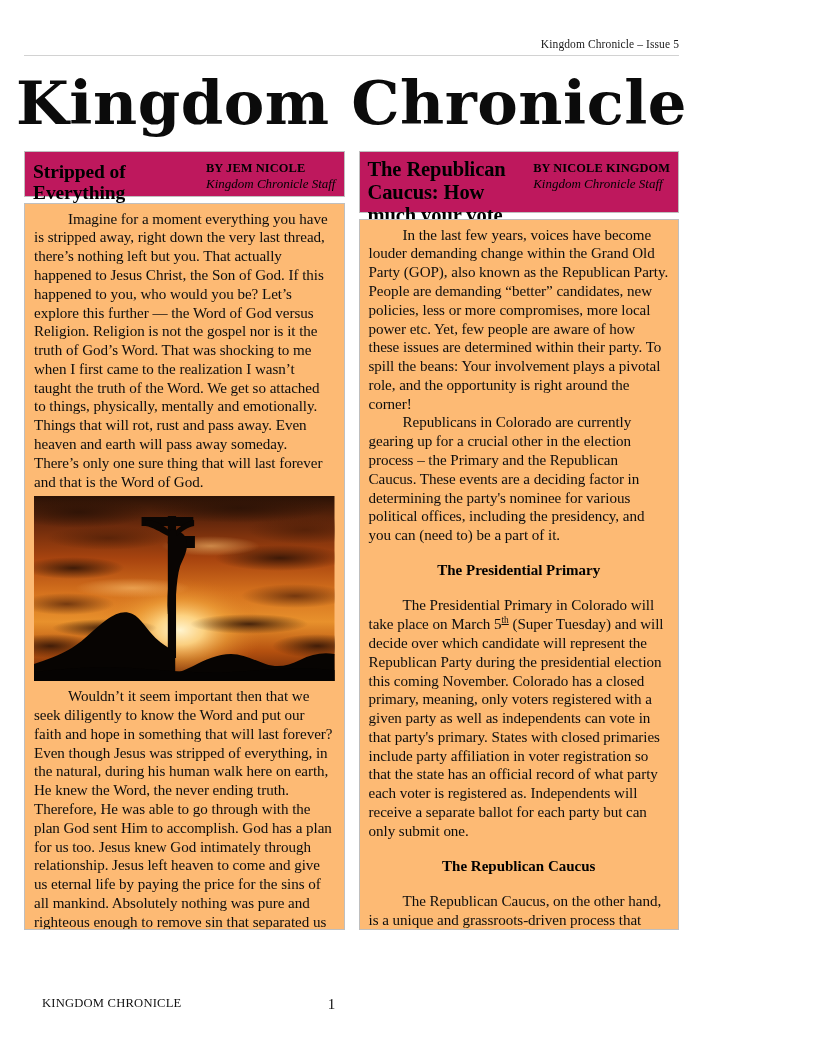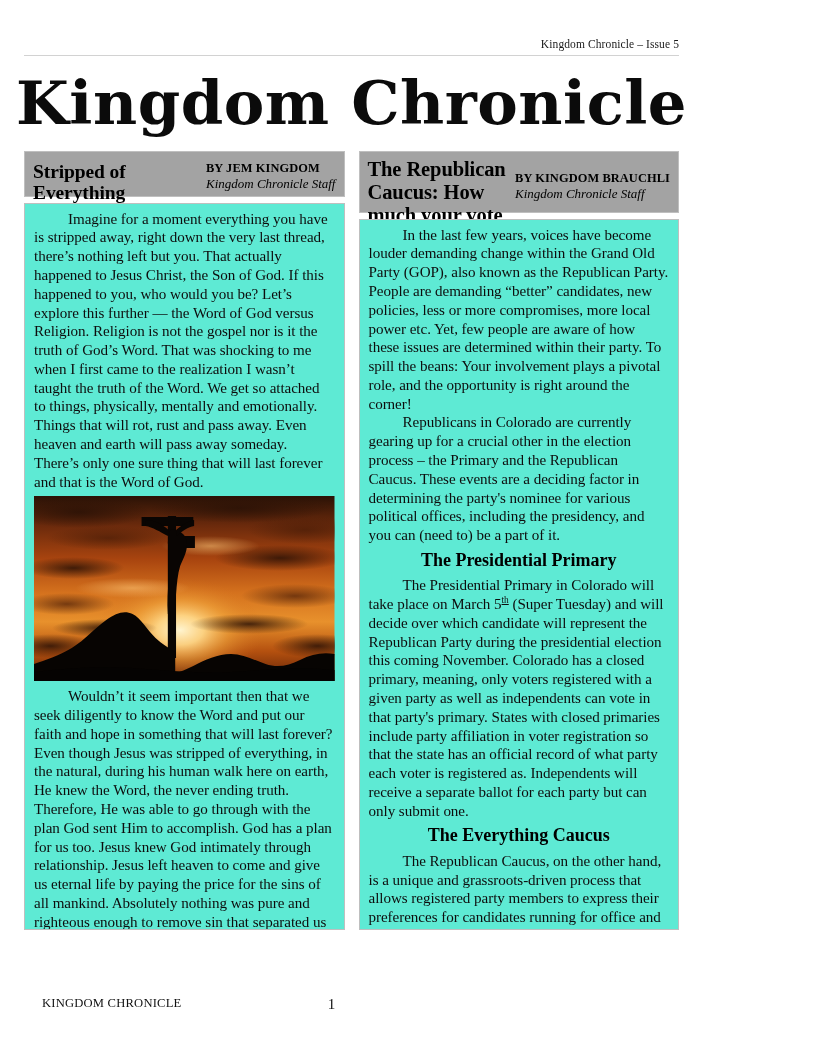--- a/index.html
+++ b/index.html
@@ -66,22 +66,22 @@
   }
   .column {
     width: 368px;
     display: flex;
     flex-direction: column;
   }
 
   .head-box {
     border: 1px solid #bfbfbf;
     box-sizing: border-box;
-    padding: 6px 8px 8px 8px;
-    background: #a3a3a3;
+    padding: 6px 8px 18px 8px;
+    background: #be185d;
   }
   .head-box.left-head  { height: 46px; }
   .head-box.right-head { height: 62px; }
 
   .head-inner {
     display: flex;
     align-items: flex-start;
     justify-content: space-between;
     gap: 6px;
     height: 100%;
@@ -116,45 +116,45 @@
     font-style: italic;
     font-size: 13px;
     line-height: 1.25;
   }
 
   .body-box {
     border: 1px solid #bfbfbf;
     box-sizing: border-box;
     margin-top: 6px;
     padding: 6px 9px 4px 9px;
-    background: #5eead4;
+    background: #fdba74;
     height: 727px;
     overflow: hidden;
     display: flex;
     flex-direction: column;
   }
   .left-body  { height: 727px; }
   .right-body { height: 711px; align-items: center; }
 
   .body-flow { flex: 1 1 auto; }
 
   p.para {
     margin: 0;
     font-size: 15.1px;
     line-height: 1.245;
     text-indent: 34px;
     letter-spacing: -0.05px;
     color: #0d0d0d;
   }
 
   h3.subhead {
-    margin: 4px;
+    margin: 16px;
     text-align: center;
     font-weight: 700;
-    font-size: 18px;
+    font-size: 15px;
     line-height: 1.3;
   }
 
   sup { font-size: 0.62em; vertical-align: super; line-height: 0; text-decoration: underline; }
 
   
   .figure {
     margin: 5px 0 6px 0;
     width: 100%;
     height: 185px;
@@ -206,21 +206,21 @@
   </div>
 
   <div class="columns">
 
     <div class="column">
 
       <div class="head-box left-head">
         <div class="head-inner">
           <div class="headline">Stripped of Everything</div>
           <div class="byline">
-            <div class="byline-author">BY JEM KINGDOM</div>
+            <div class="byline-author">BY JEM NICOLE</div>
             <div class="byline-org">Kingdom Chronicle Staff</div>
           </div>
         </div>
       </div>
 
       <div class="body-box left-body">
         <div class="body-flow">
           <p class="para">Imagine for a moment everything you have is stripped away, right down the very last thread, there’s nothing left but you. That actually happened to Jesus Christ, the Son of God. If this happened to you, who would you be? Let’s explore this further — the Word of God versus Religion. Religion is not the gospel nor is it the truth of God’s Word. That was shocking to me when I first came to the realization I wasn’t taught the truth of the Word. We get so attached to things, physically, mentally and emotionally. Things that will rot, rust and pass away. Even heaven and earth will pass away someday. There’s only one sure thing that will last forever and that is the Word of God.</p>
 
           <div class="figure">
@@ -310,36 +310,36 @@
 
       </div>
     </div>
 
     <div class="column">
 
       <div class="head-box right-head">
         <div class="head-inner">
           <div class="headline">The Republican Caucus: How much your vote really matters!</div>
           <div class="byline">
-            <div class="byline-author">BY KINGDOM BRAUCHLI</div>
+            <div class="byline-author">BY NICOLE KINGDOM</div>
             <div class="byline-org">Kingdom Chronicle Staff</div>
           </div>
         </div>
       </div>
 
       <div class="body-box right-body">
         <div class="body-flow">
           <p class="para">In the last few years, voices have become louder demanding change within the Grand Old Party (GOP), also known as the Republican Party. People are demanding “better” candidates, new policies, less or more compromises, more local power etc. Yet, few people are aware of how these issues are determined within their party. To spill the beans: Your involvement plays a pivotal role, and the opportunity is right around the corner!</p>
           <p class="para">Republicans in Colorado are currently gearing up for a crucial other in the election process – the Primary and the Republican Caucus. These events are a deciding factor in determining the party's nominee for various political offices, including the presidency, and you can (need to) be a part of it.</p>
 
           <h3 class="subhead">The Presidential Primary</h3>
 
           <p class="para"><span>The Presidential Primary in Colorado will take place on March 5</span><sup>th</sup><span> (Super Tuesday) and will decide over which candidate will represent the Republican Party during the presidential election this coming November. Colorado has a closed primary, meaning, only voters registered with a given party as well as independents can vote in that party's primary. States with closed primaries include party affiliation in voter registration so that the state has an official record of what party each voter is registered as. Independents will receive a separate ballot for each party but can only submit one.</span></p>
 
-          <h3 class="subhead">The Everything Caucus</h3>
+          <h3 class="subhead">The Republican Caucus</h3>
 
           <p class="para">The Republican Caucus, on the other hand, is a unique and grassroots-driven process that allows registered party members to express their preferences for candidates running for office and ultimately influence the party's platform. In Colorado, the caucus holds a special significance as it sets the stage for the broader political discourse in the state. Republicans from across Colorado will gather in their respective precincts to actively participate in discussions, submit and vote on resolutions, and select delegates who will represent their interests at subsequent levels of the party hierarchy.</p>
         </div>
 
       </div>
     </div>
 
   </div>
 
   <div class="footer">

